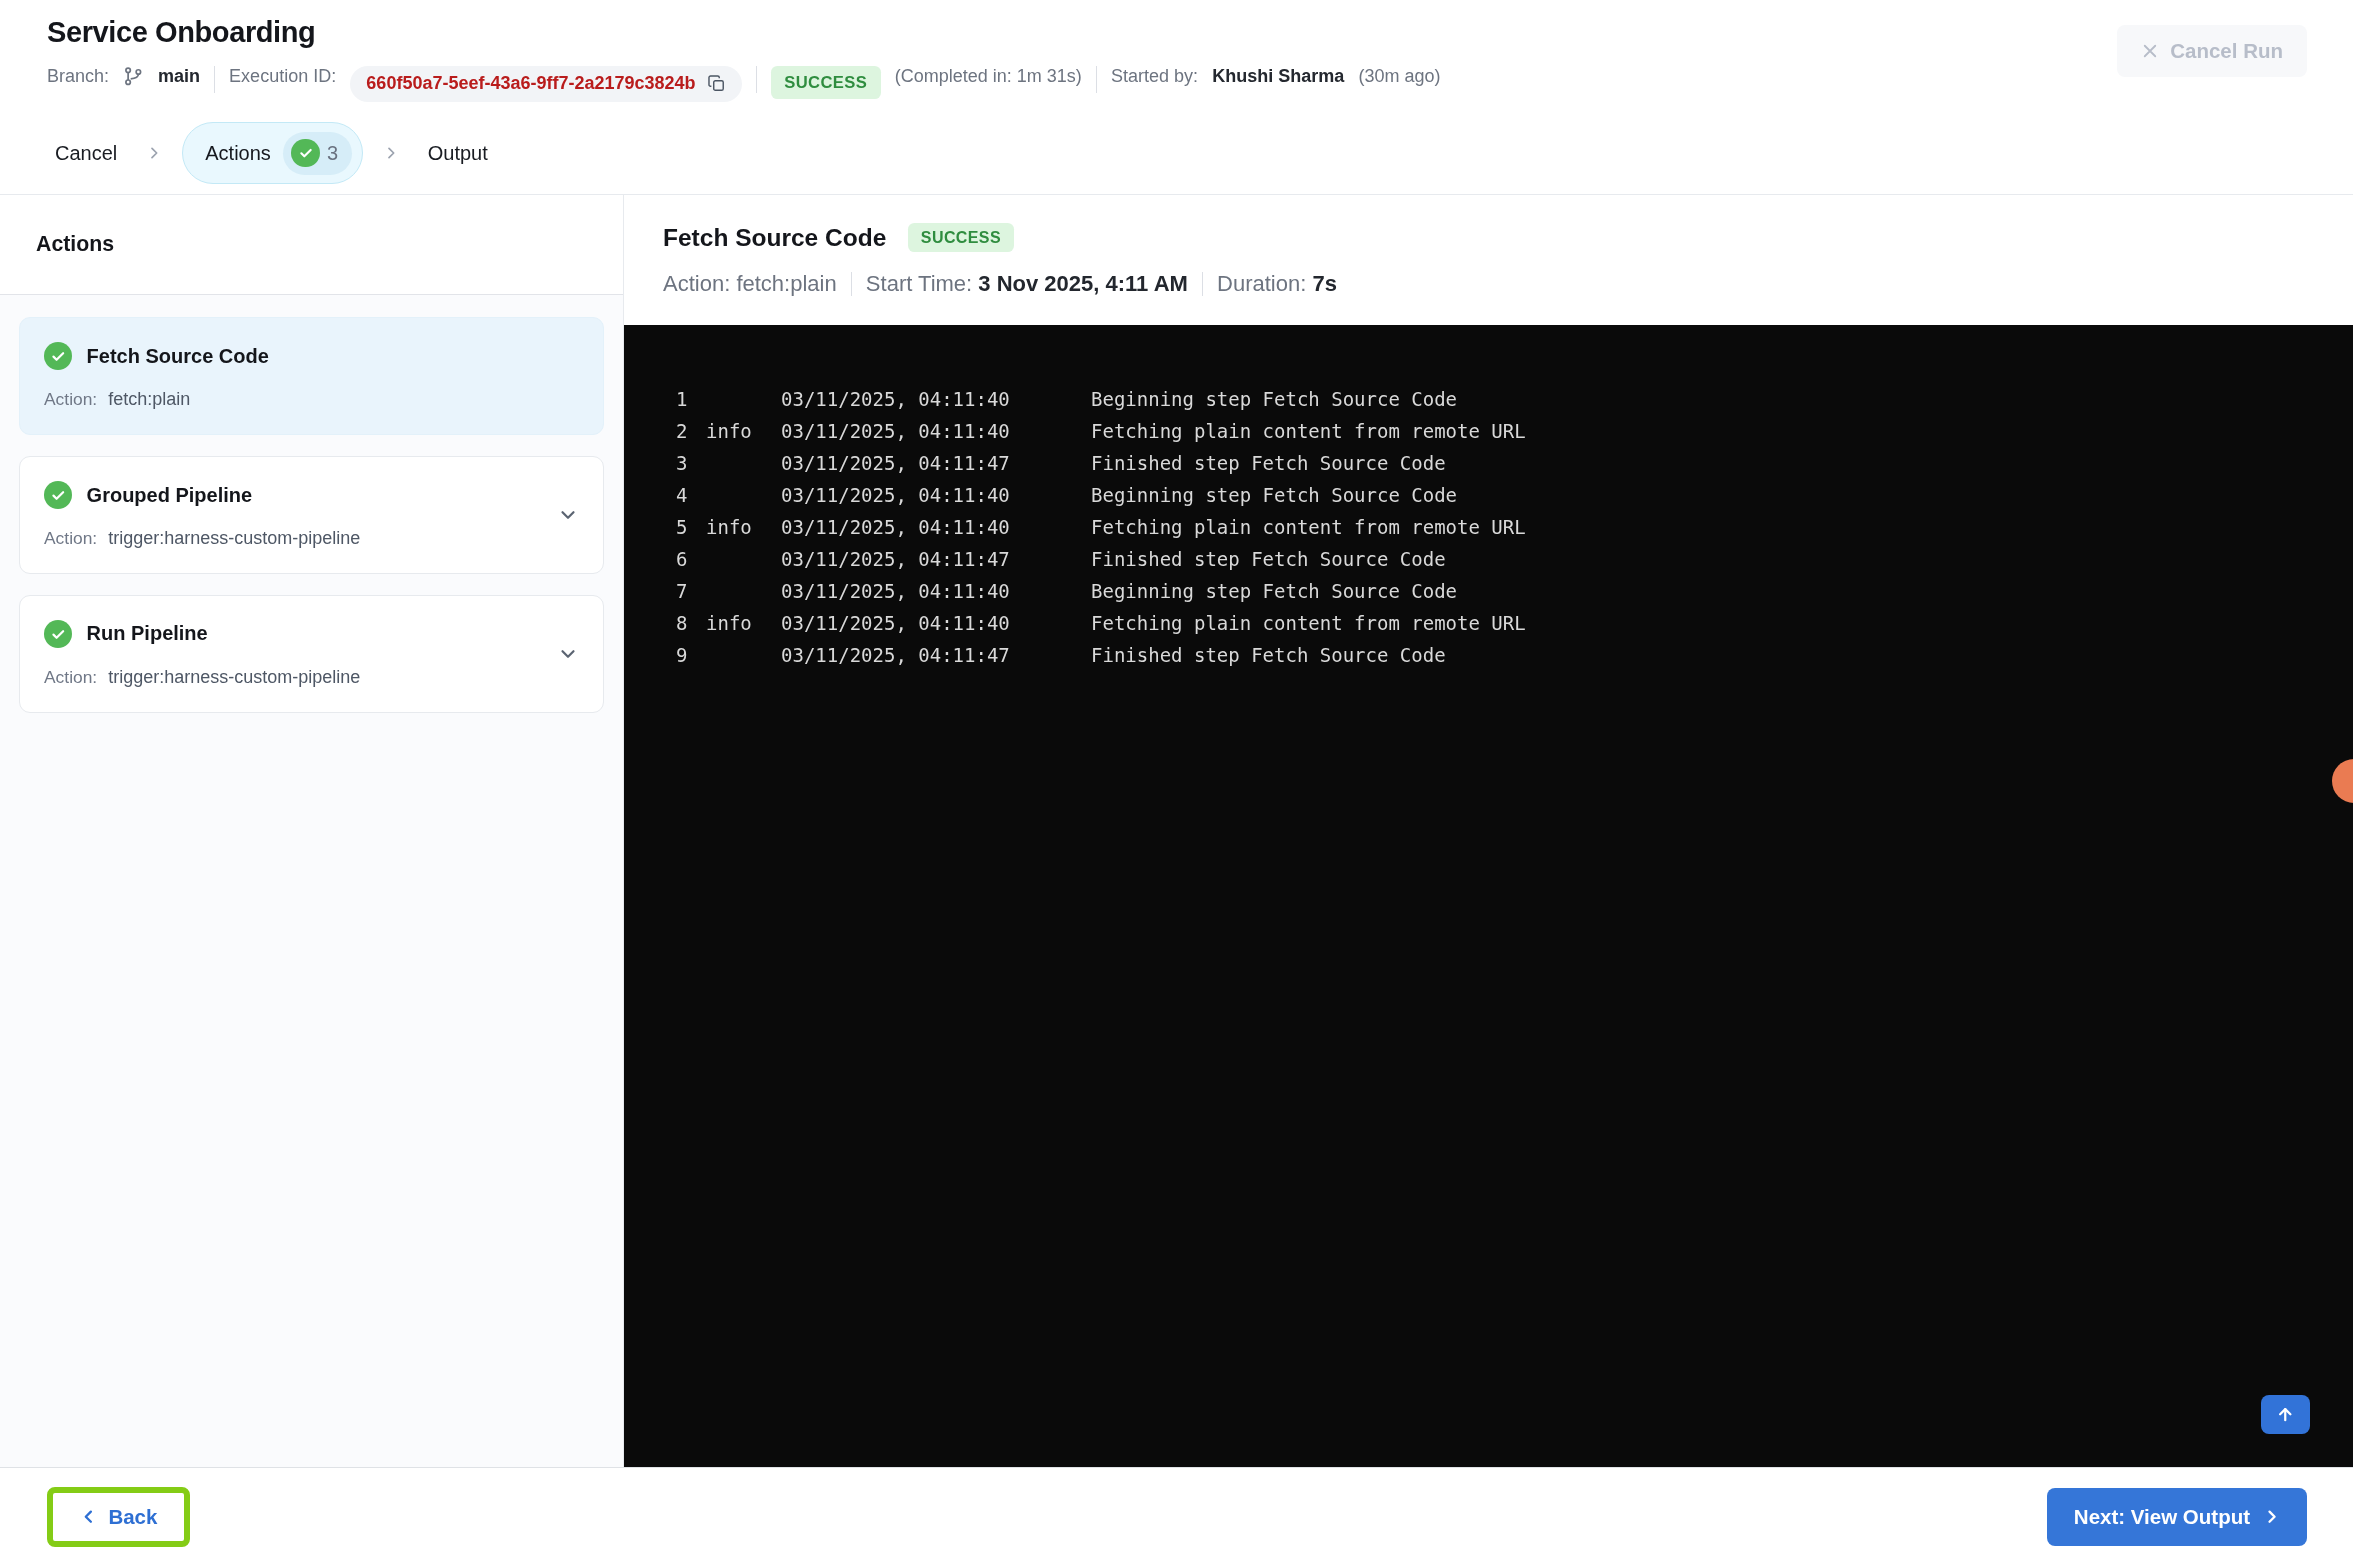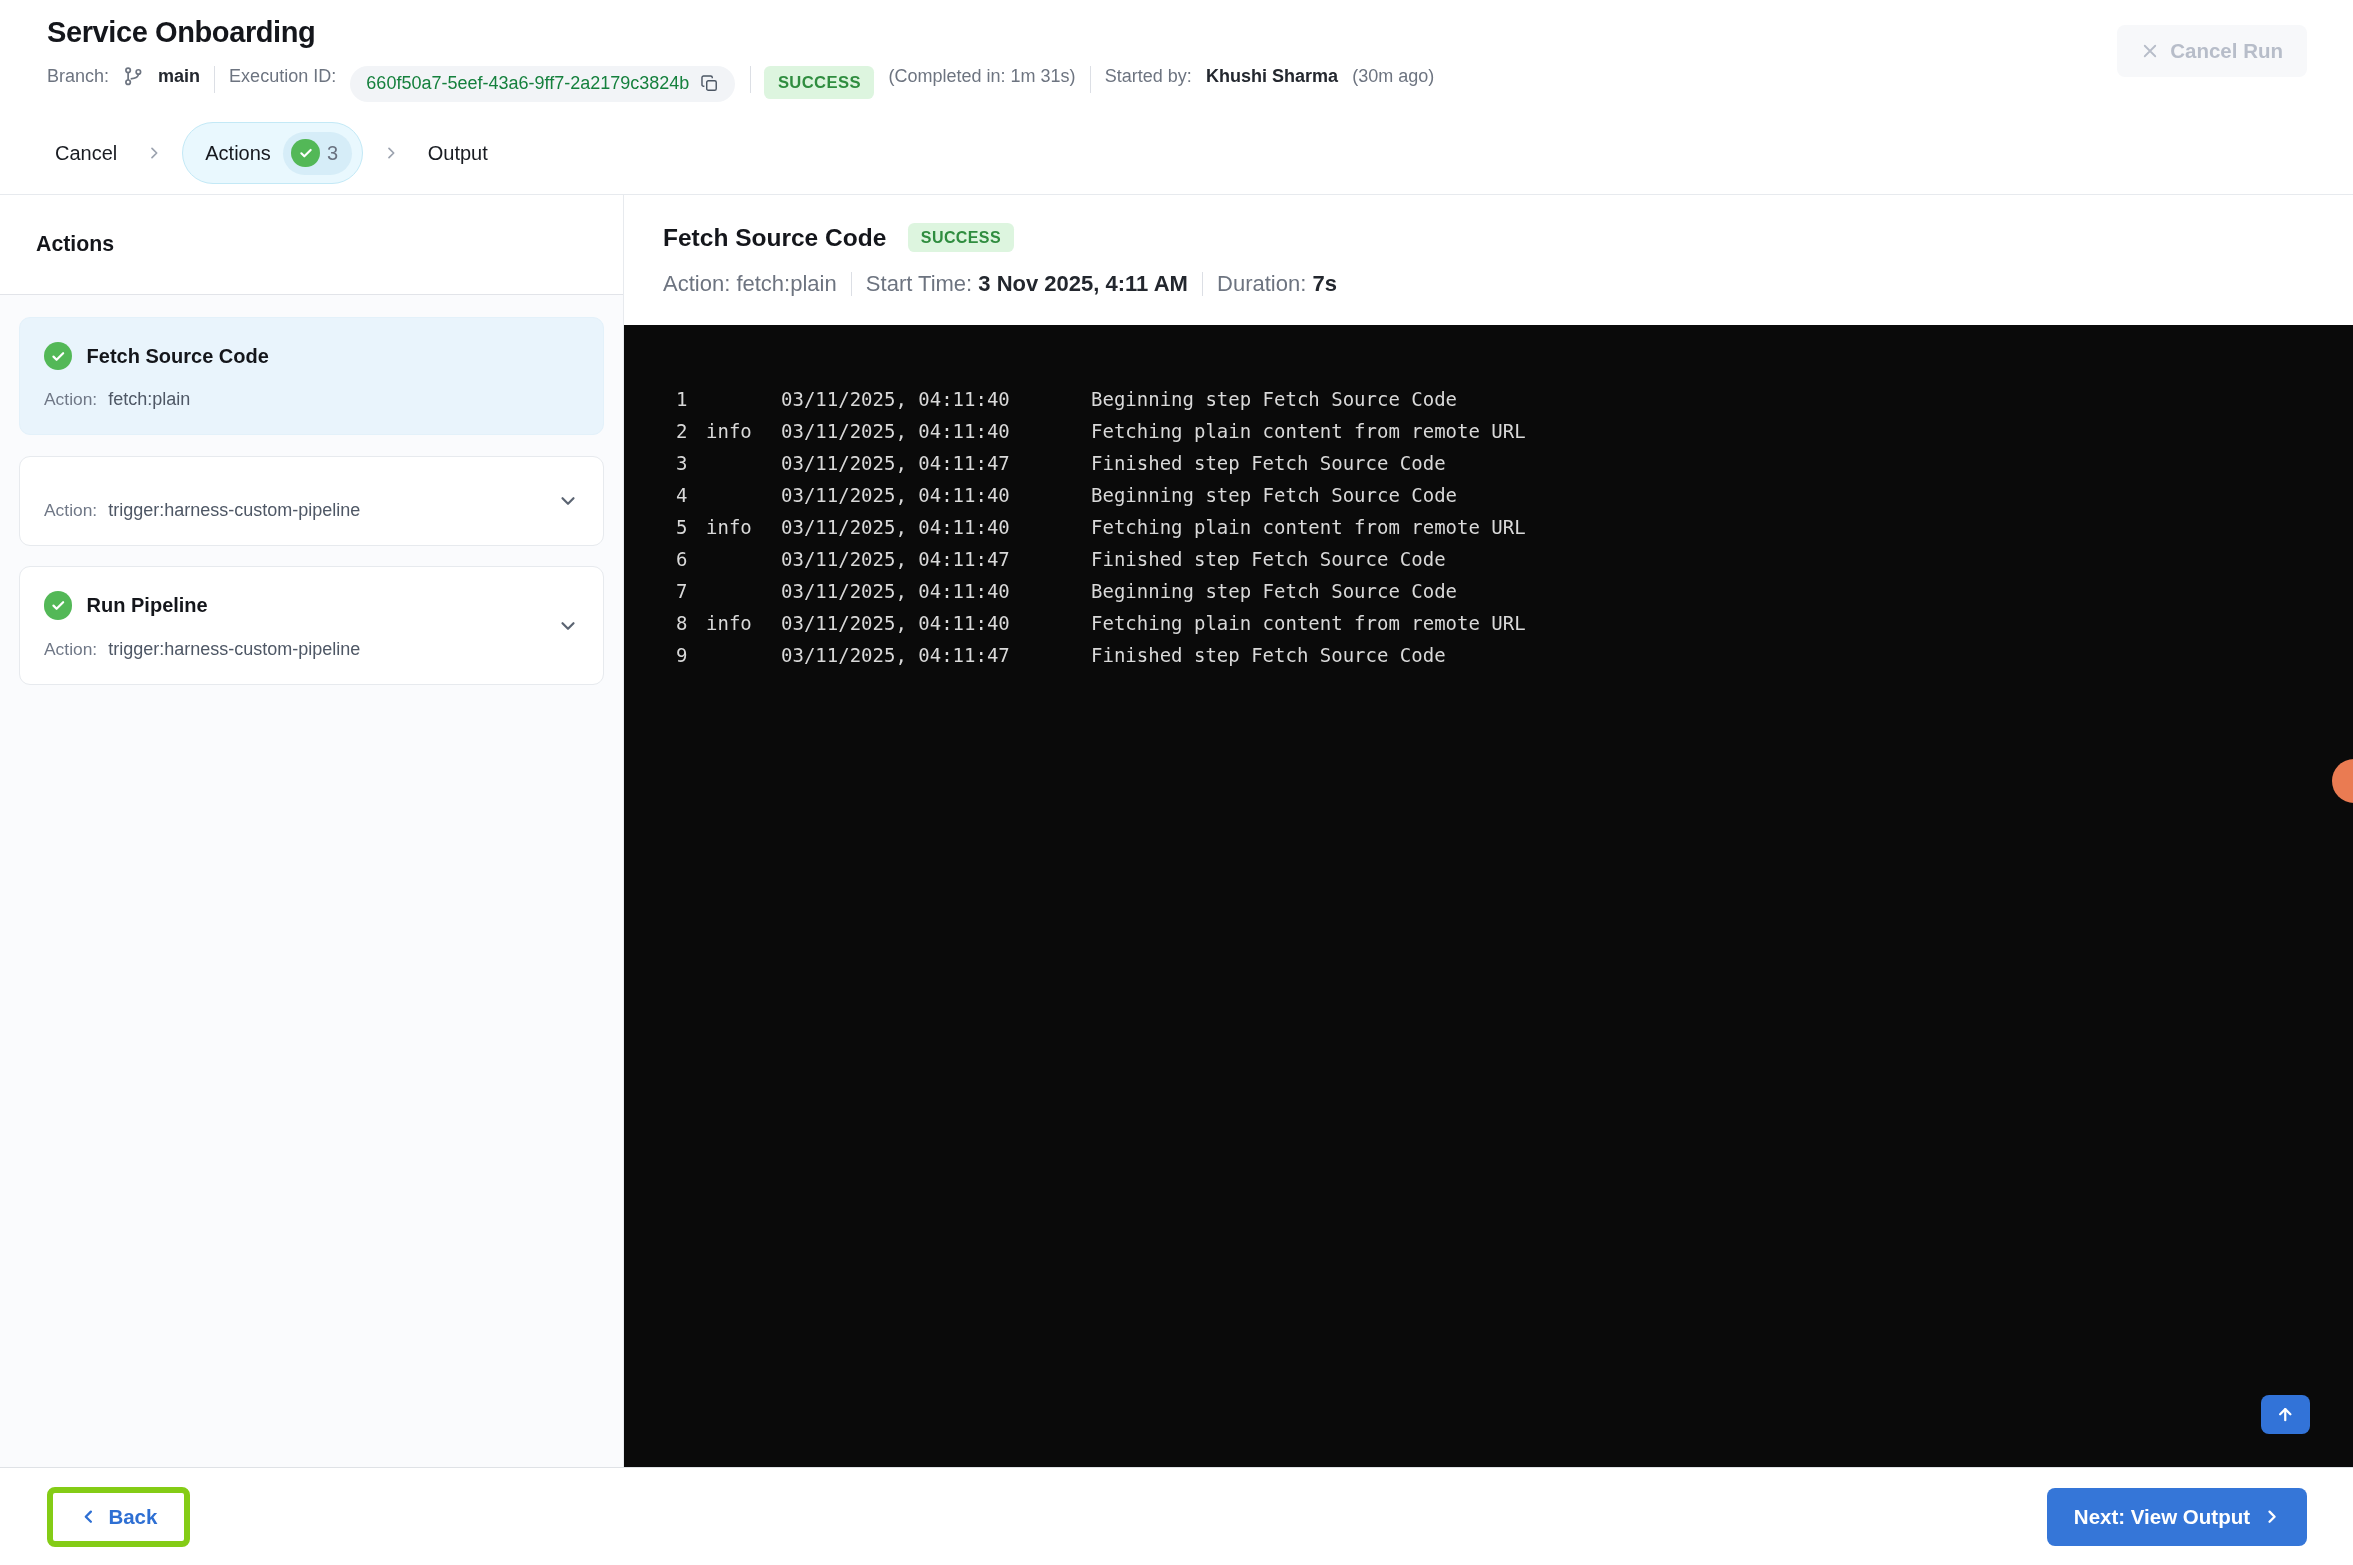--- a/index.html
+++ b/index.html
@@ -7,21 +7,21 @@
     font-family:"Liberation Sans", sans-serif; color:#16181d; }
   .page { width:100%; height:100%; display:flex; flex-direction:column; }
 
   
   .topbar { height:112px; padding:16px 47px 0 47px; position:relative; background:#fff; flex:none; }
   .page-title { font-size:29px; font-weight:700; letter-spacing:-0.4px; color:#14161b; }
   .meta-row { display:flex; align-items:flex-start; gap:14.2px; margin-top:17.4px; font-size:18px; color:#6d7480; }
   .meta-row .strong { color:#24282f; font-weight:700; }
   .vdiv { width:0.8px; height:27px; background:#dcdfe5; flex:none; }
   .id-chip { display:flex; align-items:center; gap:11px; background:#f2f4f7; border-radius:789px;
-    padding:7.1px 16px; color:#15803d; font-size:18px; cursor:pointer; }
+    padding:7.1px 16px; color:#b91c1c; font-size:18px; cursor:pointer;font-weight:bold; }
   .badge-success { background:#ddf5df; color:#2f8d3f; font-weight:700; font-size:16.6px;
     letter-spacing:0.4px; padding:6.3px 13.4px; border-radius:6.3px; }
   .cancel-btn { position:absolute; right:47px; top:25px; height:52px; display:flex; align-items:center;
     gap:11px; background:#f7f8fa; border:none; border-radius:8px; padding:0 24px;
     color:#b7bdc9; font-size:20.5px; font-weight:600; cursor:default; }
 
   
   .stepper { height:83px; border-bottom:0.8px solid #e7eaee; display:flex; align-items:center;
     padding:0 47px; gap:20.5px; background:#fff; flex:none; }
   .step { font-size:20px; color:#191c22; padding:0 8px; cursor:pointer; }
@@ -180,20 +180,28 @@
       <span class="card-title">Fetch Source Code</span>
     </div>
     <div class="card-meta">
       <span>Action:</span>
       <span class="val">fetch:plain</span>
     </div>
 
   </div>
 
   <div class="action-card">
+    <div class="card-title-row">
+      <span class="check-circle c34">
+        <svg width="16.6" height="16.6" viewBox="0 0 24 24" fill="none" stroke="#fff" stroke-width="3.2" stroke-linecap="round" stroke-linejoin="round">
+                  <path d="M5 12.5l4.5 4.5L19 7.5"></path>
+                </svg>
+      </span>
+      <span class="card-title">Grouped Pipeline</span>
+    </div>
     <div class="card-meta">
       <span>Action:</span>
       <span class="val">trigger:harness-custom-pipeline</span>
     </div>
     <span class="card-chevron">
       <svg width="22" height="22" viewBox="0 0 24 24" fill="none" stroke="#5b6472" stroke-width="2.4" stroke-linecap="round" stroke-linejoin="round">
                 <path d="M6 9l6 6 6-6"></path>
               </svg>
     </span>
   </div>

